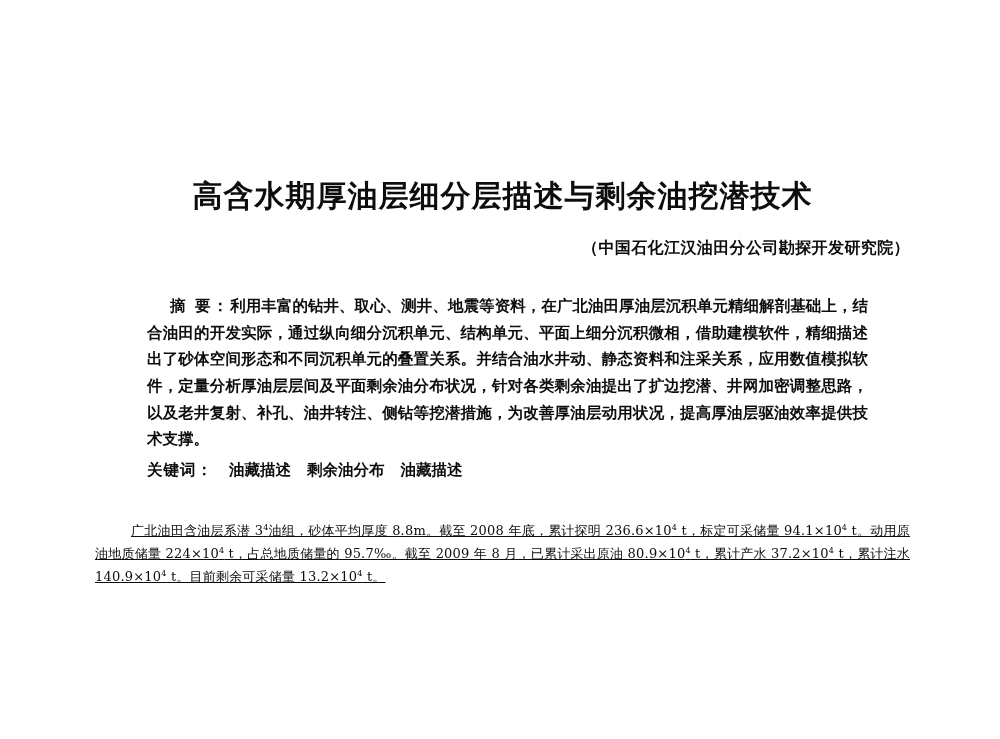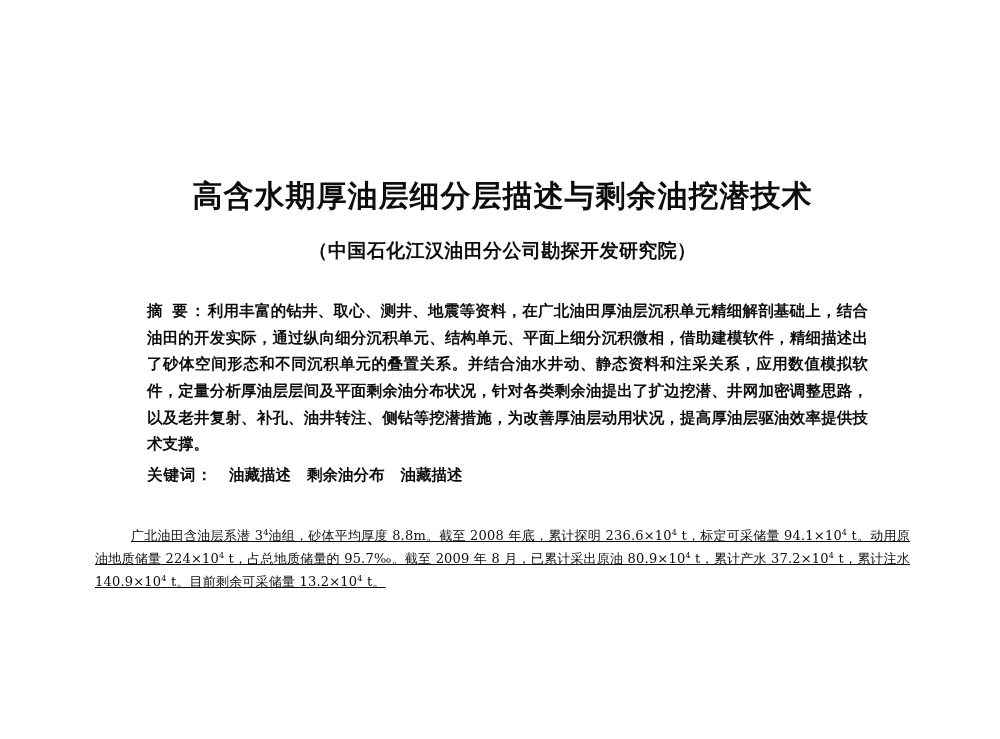--- a/index.html
+++ b/index.html
@@ -39,37 +39,38 @@
     font-weight: bold;
     font-size: 19px;
     letter-spacing: 2px;
   }
   .authors .gap {
     display: inline-block;
     width: 26px;
   }
   .affiliation {
     margin-top: 24px;
-    text-align: center;
+    text-align: right;
     font-family: "DejaVu Serif", serif;
     font-weight: bold;
-    font-size: 19px;
+    font-size: 16px;
     letter-spacing: 0.4px;
   }
   .abstract-block {
     margin-top: 34px;
     padding: 0 42px 0 52px;
     font-size: 15.5px;
     line-height: 1.72;
     text-align: justify;
     font-weight: bold;
     font-family: "DejaVu Serif", serif;
   }
   .abstract-block .lead {
     letter-spacing: 2px;
+    margin-left: 23px;
   }
   .kw {
     margin-top: 7px;
     padding: 0 42px 0 52px;
     font-size: 15.5px;
     font-weight: bold;
     font-family: "DejaVu Serif", serif;
   }
   .kw .kw-label {
     letter-spacing: 1px;

